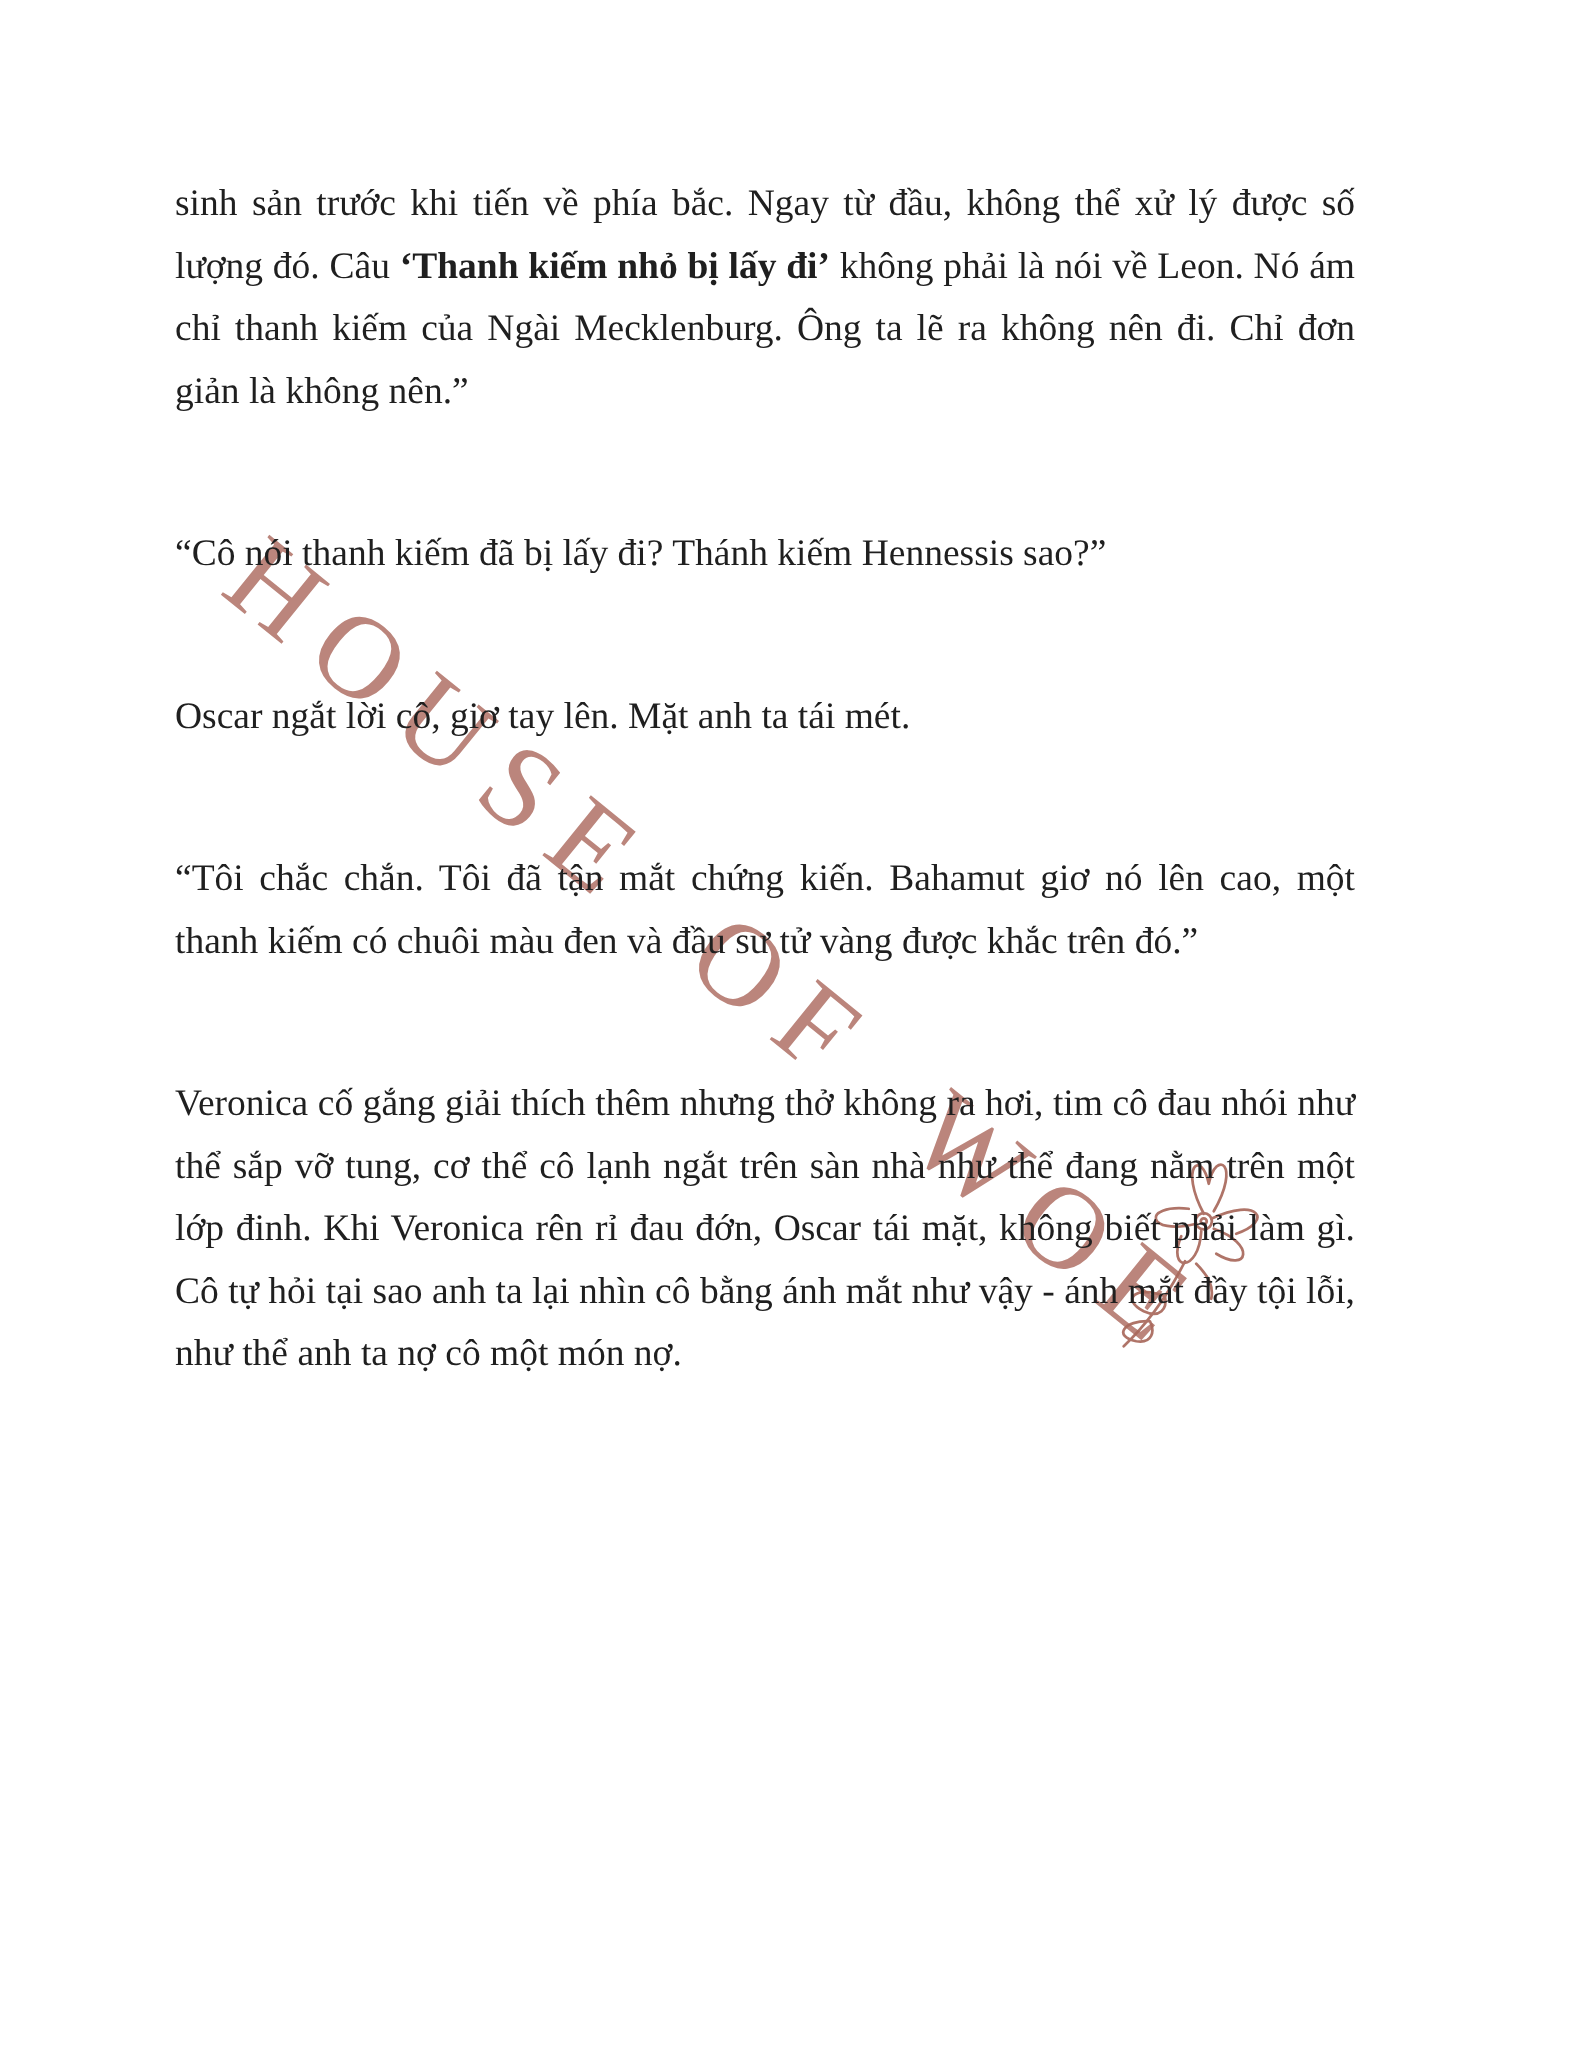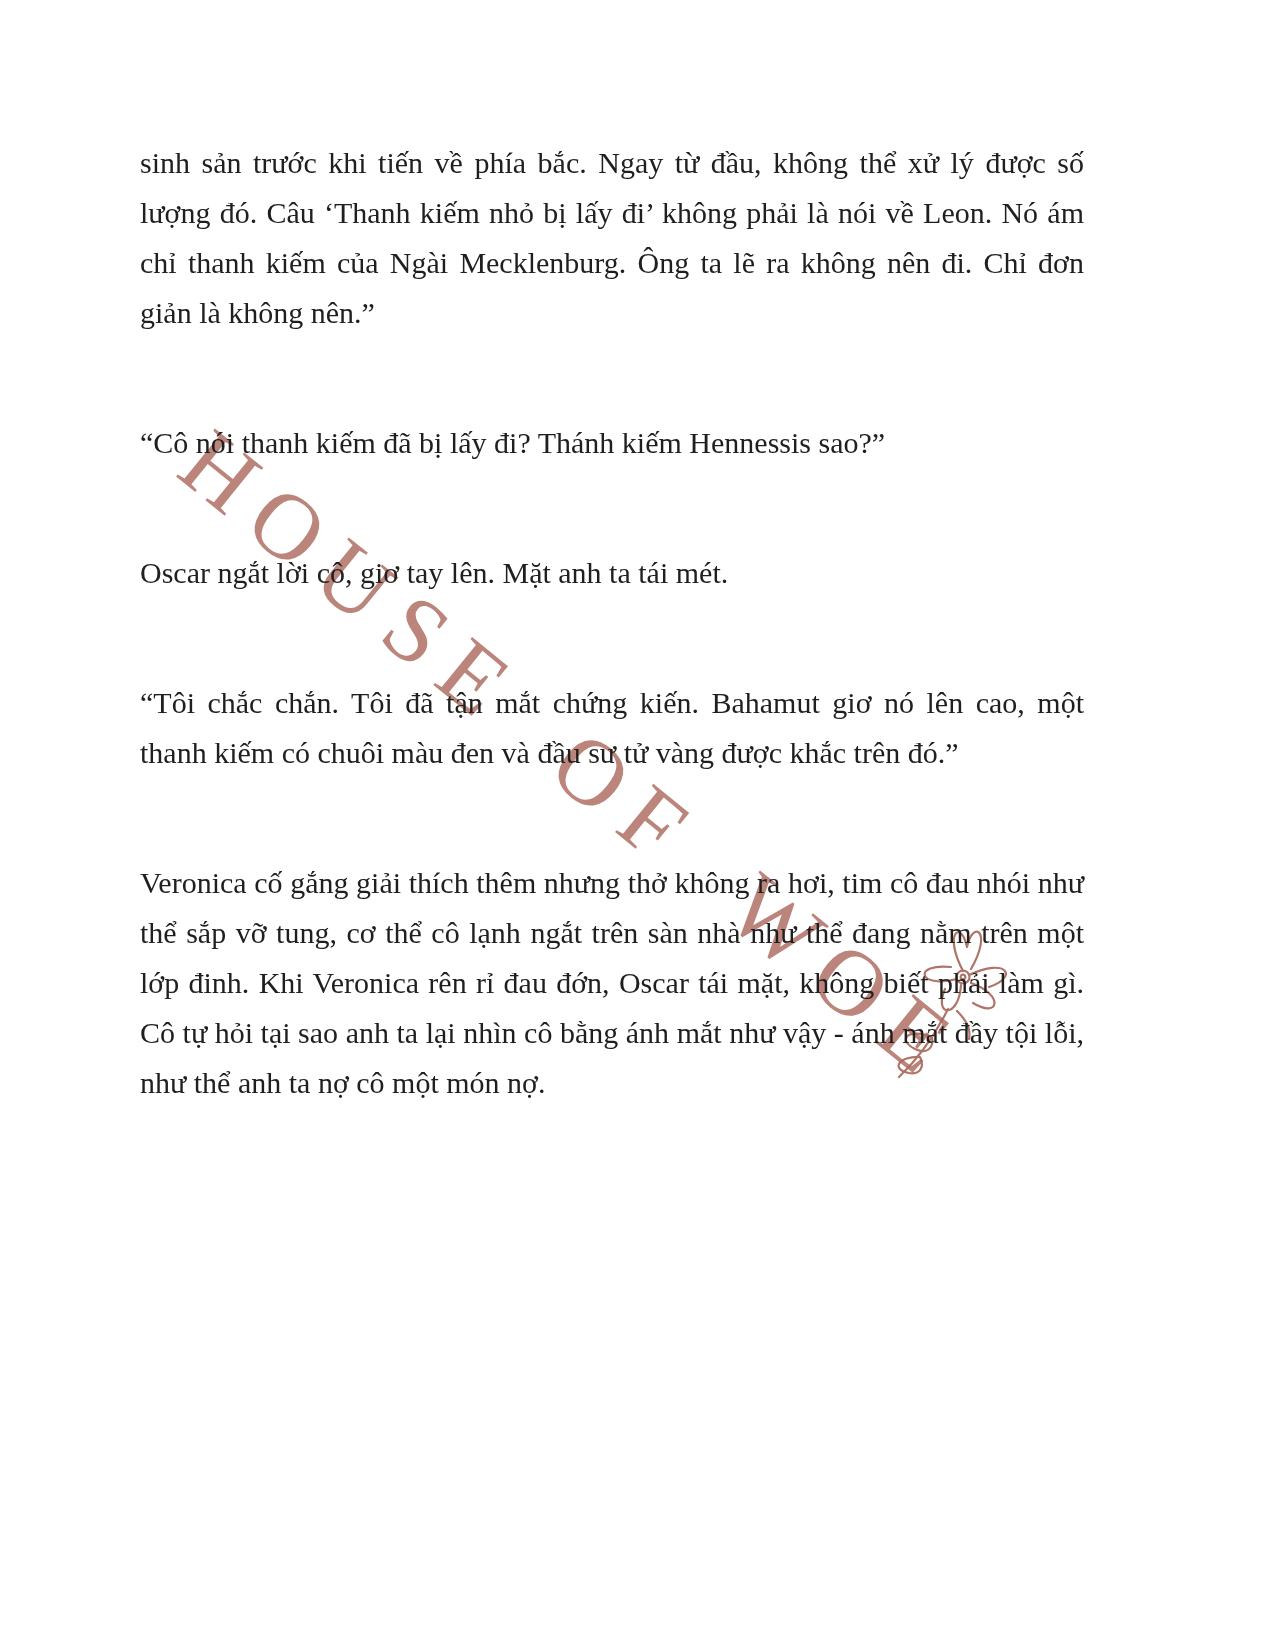--- a/index.html
+++ b/index.html
@@ -45,21 +45,21 @@
     z-index: 2;
     color: #1f1f1f;
     font-size: 30px;
     line-height: 50px;
   }
   .para {
     margin: 0 0 80px 0;
     text-align: justify;
   }
   .para b {
-    font-weight: normal;
+    font-weight: bold;
   }
 </style>
 </head>
 <body>
 
 <div>
 
   <div class="watermark">HOUSE OF WOE</div>
 
   <svg class="flower" width="200" height="175" viewBox="0 0 200 175" aria-hidden="true">

